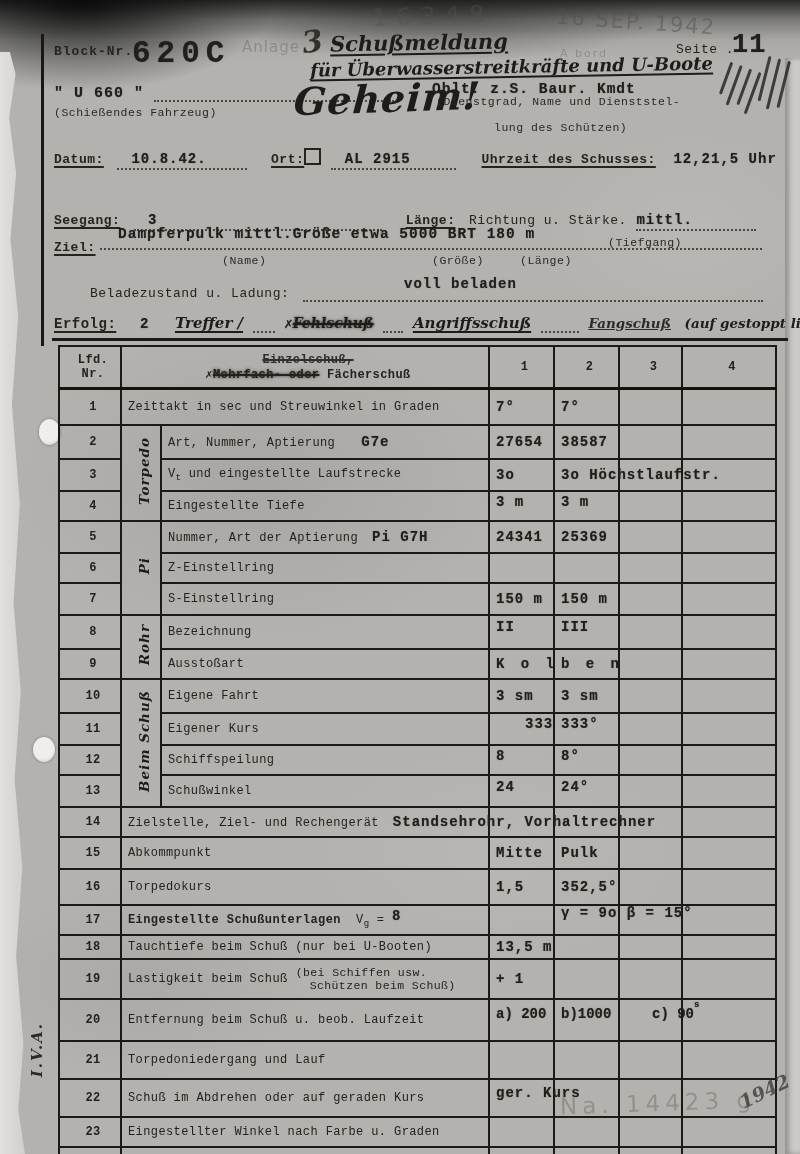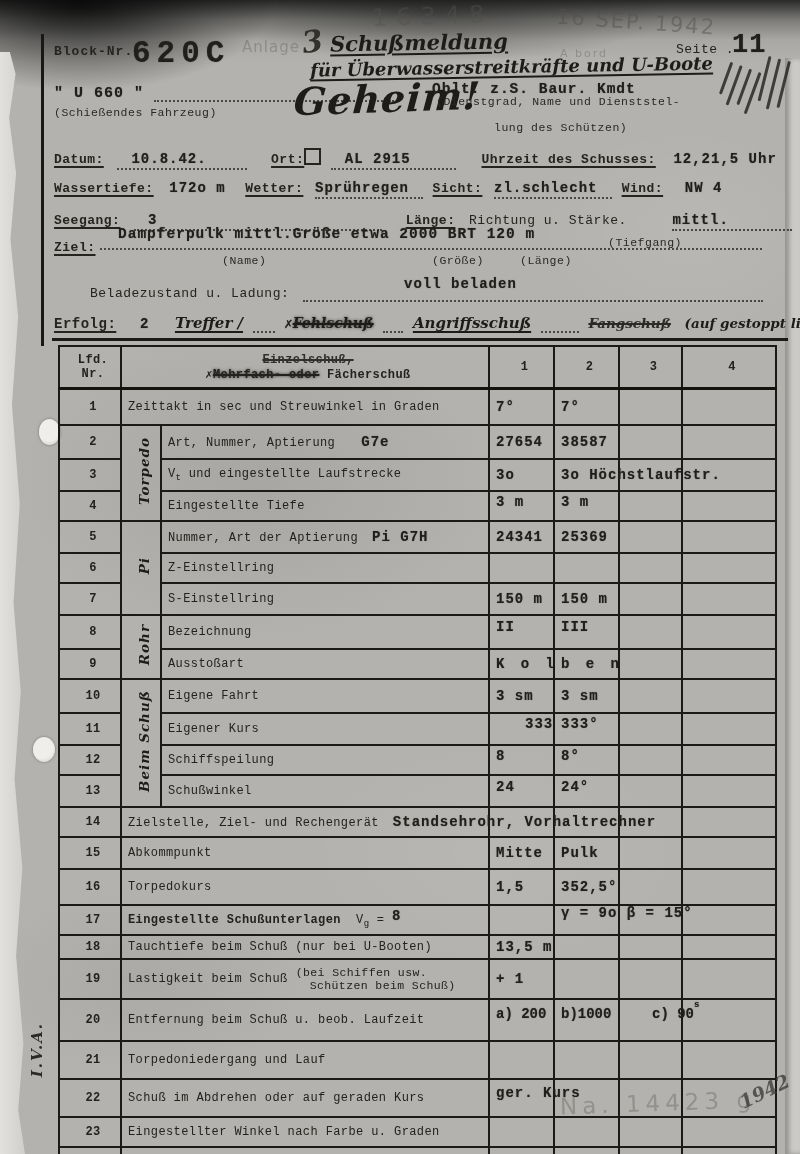--- a/index.html
+++ b/index.html
@@ -111,40 +111,30 @@
 
   <div class="abs" style="left:54px;top:148px;white-space:nowrap;">
     <span class="form ul">Datum:</span>
     <span class="dotline" style="display:inline-block;width:130px;margin-left:4px;"><span class="typed tsp2">10.8.42.</span></span>
     <span class="form ul" style="margin-left:14px;">Ort:</span><span style="display:inline-block;width:13px;height:13px;border:2px solid #26241f;vertical-align:-2px;"></span>
     <span class="dotline" style="display:inline-block;width:125px;"><span class="typed tsp2">AL 2915</span></span>
     <span class="form ul" style="margin-left:16px;">Uhrzeit des Schusses:</span>
     <span class="typed" style="margin-left:8px;">12,21,5 Uhr</span>
   </div>
 
-  <div class="abs" style="left:54px;top:179px;white-space:nowrap;">
-    <span class="form ul">Wassertiefe:</span>
-    <span class="typed" style="margin-left:6px;">172o m</span>
-    <span class="form ul" style="margin-left:10px;">Wetter:</span>
-    <span class="dotline" style="display:inline-block;width:108px;margin-left:2px;"><span class="typed" style="filter:blur(.4px);">Sprühregen</span></span>
-    <span class="form ul">Sicht:</span>
-    <span class="dotline" style="display:inline-block;width:118px;margin-left:2px;"><span class="typed">zl.schlecht</span></span>
-    <span class="form ul">Wind:</span>
-    <span class="typed" style="margin-left:12px;">NW 4</span>
-  </div>
 
   <div class="abs" style="left:54px;top:211px;white-space:nowrap;">
     <span class="form ul">Seegang:</span>
     <span class="dotline" style="display:inline-block;width:248px;margin-left:4px;"><span class="typed tsp2">3</span></span>
     <span class="form ul" style="margin-left:14px;">Länge:</span>
     <span class="form" style="font-weight:normal;margin-left:4px;">Richtung u. Stärke.</span>
-    <span class="dotline" style="display:inline-block;width:120px;margin-left:36px;"><span class="typed" style="filter:blur(.3px);">mittl.</span></span>
-  </div>
-
-  <div class="abs typed" style="left:118px;top:226px;filter:blur(.3px);font-size:14.5px;">Dampferpulk  mittl.Größe etwa 2000 BRT 120 m</div>
+    <span class="dotline" style="display:inline-block;width:120px;"><span class="typed" style="filter:blur(.3px);">mittl.</span></span>
+  </div>
+
+  <div class="abs typed" style="left:118px;top:226px;filter:blur(.3px);font-size:14.5px;">Dampferpulk  mittl.Größe etwa 5000 BRT 180 m</div>
   <div class="abs form ul" style="left:54px;top:240px;">Ziel:</div>
   <div class="abs dotline" style="left:100px;top:232px;width:662px;height:16px;"></div>
   <div class="abs cap" style="left:222px;top:254px;">(Name)</div>
   <div class="abs cap" style="left:432px;top:254px;">(Größe)</div>
   <div class="abs cap" style="left:520px;top:254px;">(Länge)</div>
   <div class="abs cap" style="left:608px;top:236px;">(Tiefgang)</div>
 
   <div class="abs typed" style="left:404px;top:276px;">voll beladen</div>
   <div class="abs" style="left:90px;top:284px;white-space:nowrap;">
     <span class="form" style="font-weight:normal;">Beladezustand u. Ladung:</span>
@@ -153,21 +143,21 @@
 
   <div class="abs" style="left:54px;top:314px;white-space:nowrap;">
     <span class="form ul" style="font-size:14px;">Erfolg:</span>
     <span class="typed" style="margin-left:14px;">2</span>
     <span class="script ul" style="margin-left:16px;font-size:15px;">Treffer /</span>
     <span class="dots" style="width:22px;"></span>
     <span class="typed" style="letter-spacing:0;">✗</span><span class="script struck" style="font-size:14px;">Fehlschuß</span>
     <span class="dots" style="width:20px;"></span>
     <span class="script ul" style="font-size:15px;">Angriffsschuß</span>
     <span class="dots" style="width:38px;"></span>
-    <span class="script smear" style="font-size:13.5px;">Fangschuß</span>
+    <span class="script smear" style="font-size:13.5px;text-decoration:underline;">Fangschuß</span>
     <span class="script" style="font-size:13.5px;margin-left:4px;">(auf gestoppt liegendes Ziel)</span>
   </div>
 
   <div class="abs ruled-line"></div>
 
   <div class="abs" style="left:58px;top:345px;">
   <table class="sm">
     <colgroup>
           <col style="width:62px">
           <col style="width:40px">

